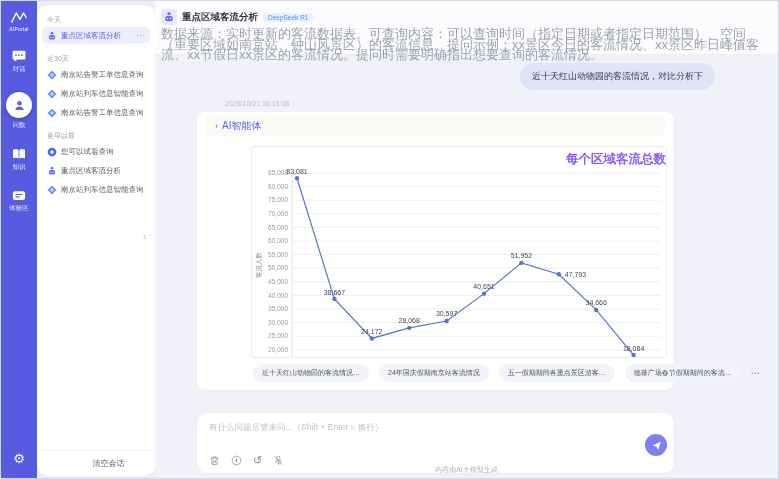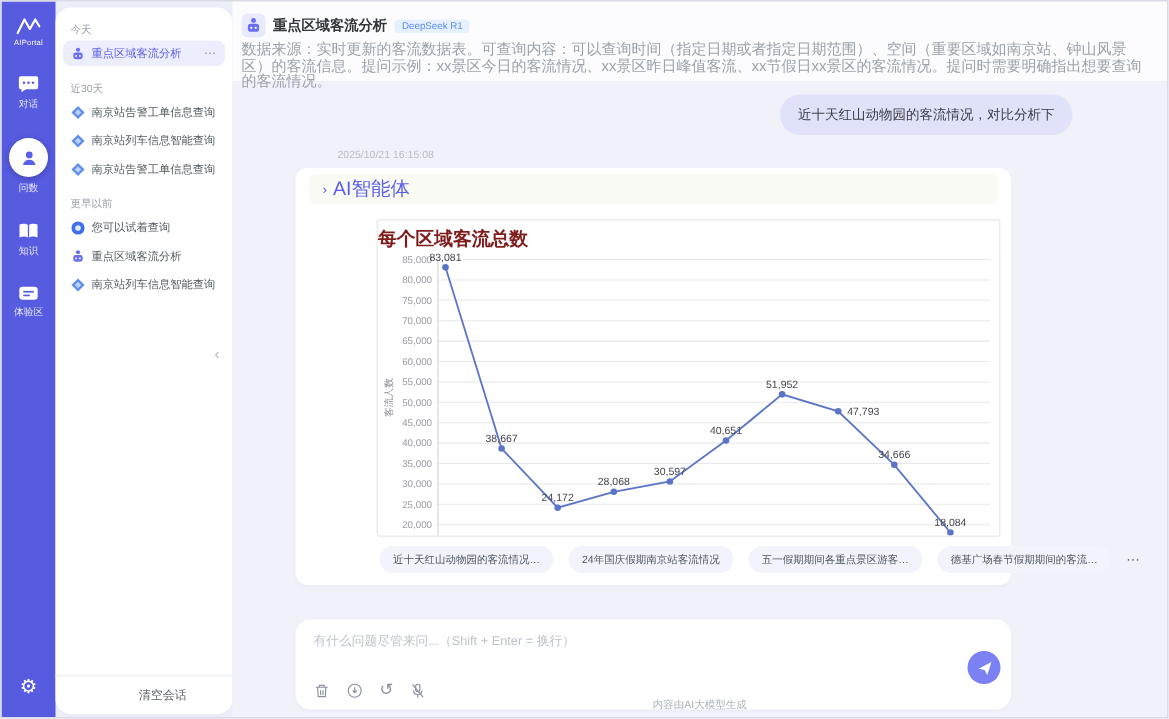--- a/index.html
+++ b/index.html
@@ -26,33 +26,33 @@
   .ci-more { margin-left:auto; color:#8a8f9a; font-size:8px; letter-spacing:1px; }
   .clear-btn { position:absolute; bottom:0; left:0; width:100%; height:26px; border-top:1px solid #f0f1f5; display:flex; align-items:center; justify-content:center; font-size:8px; color:#5c616c; cursor:pointer;padding-left:25px; }
 
   
   .main { position:absolute; left:154px; top:0; right:0; bottom:0; background:#f1f2f9; }
   .mheader { position:absolute; top:0; left:0; right:0; height:54px; background:#fcfcfe; border-bottom:1px solid #ededf3; }
   .mh-row { position:absolute; left:6px; top:8px; display:flex; align-items:center; gap:5px; }
   .mh-avatar { width:16px; height:16px; border-radius:4px; background:#e8e9fc; display:flex; align-items:center; justify-content:center; }
   .mh-title { font-size:9.5px; font-weight:bold; color:#33363d; }
   .mh-badge { font-size:6.5px; color:#5a8df5; background:#e7f0fe; border-radius:3px; padding:1px 5px; }
-  .mh-desc { position:absolute; left:6px; right:12px; top:28px; font-size:10px; line-height:10.5px; color:#9ba1ac; }
+  .mh-desc { position:absolute; left:6px; right:12px; top:28px; font-size:13px; line-height:10.5px; color:#9ba1ac; }
 
   .mbody { position:absolute; top:54px; left:0; right:0; bottom:0; }
   .bubble-user { position:absolute; right:63px; top:8px; background:#dfe2f8; border-radius:14px; padding:7px 12px; font-size:9px; color:#3a3d45; }
   .timestamp { position:absolute; left:70px; top:45px; font-size:7px; color:#b8bcc8; }
 
   .ai-card { position:absolute; left:42px; top:57px; width:477px; background:#fff; border-radius:8px; padding-bottom:8px; box-shadow:0 1px 3px rgba(120,125,180,.06); }
   .think-strip { margin:4px 9px 0; height:20px; background:#fafaf4; border-radius:4px; display:flex; align-items:center; gap:4px; padding-left:9px; cursor:pointer; }
   .think-strip .chev { color:#5a5fe8; font-size:9px; }
-  .think-strip .tlabel { color:#5a5fe8; font-size:13px; }
+  .think-strip .tlabel { color:#5a5fe8; font-size:10px; }
 
   .chartbox { position:relative; margin:10px 7px 0 54px; height:212px; border:1px solid #ececf0; border-radius:2px; background:#fff; overflow:hidden; }
-  .chart-title { position:absolute; top:4px; left:0; width:100%; text-align:left; font-family:"Liberation Serif","DejaVu Serif",serif; font-weight:bold; font-size:12.5px; color:#7f1d1d; }
+  .chart-title { position:absolute; top:4px; left:0; width:100%; text-align:right; font-family:"Liberation Serif","DejaVu Serif",serif; font-weight:bold; font-size:12.5px; color:#8b5cf6; }
   .chartbox svg { position:absolute; left:0; top:0; }
 
   .suggest-label { margin:8px 0 0 56px; font-size:8px; color:#3e424a; }
   .chips { margin:6px 8px 0 56px; display:flex; align-items:center; gap:10px; }
   .chip { background:#f3f4fb; border-radius:10px; padding:4px 9px; font-size:7px; color:#4e5560; white-space:nowrap; cursor:pointer; }
   .chips-more { margin-left:auto; color:#6b7280; font-size:9px; cursor:pointer; }
 
   .input-card { position:absolute; left:42px; top:358px; width:477px; height:60px; background:#fff; border-radius:10px; box-shadow:0 1px 3px rgba(120,125,180,.06); }
   .input-card input { position:absolute; left:12px; top:7px; right:44px; height:14px; border:none; outline:none; font-size:8.5px; color:#444; background:transparent; }
   .input-card input::placeholder { color:#bcc1cc; }

